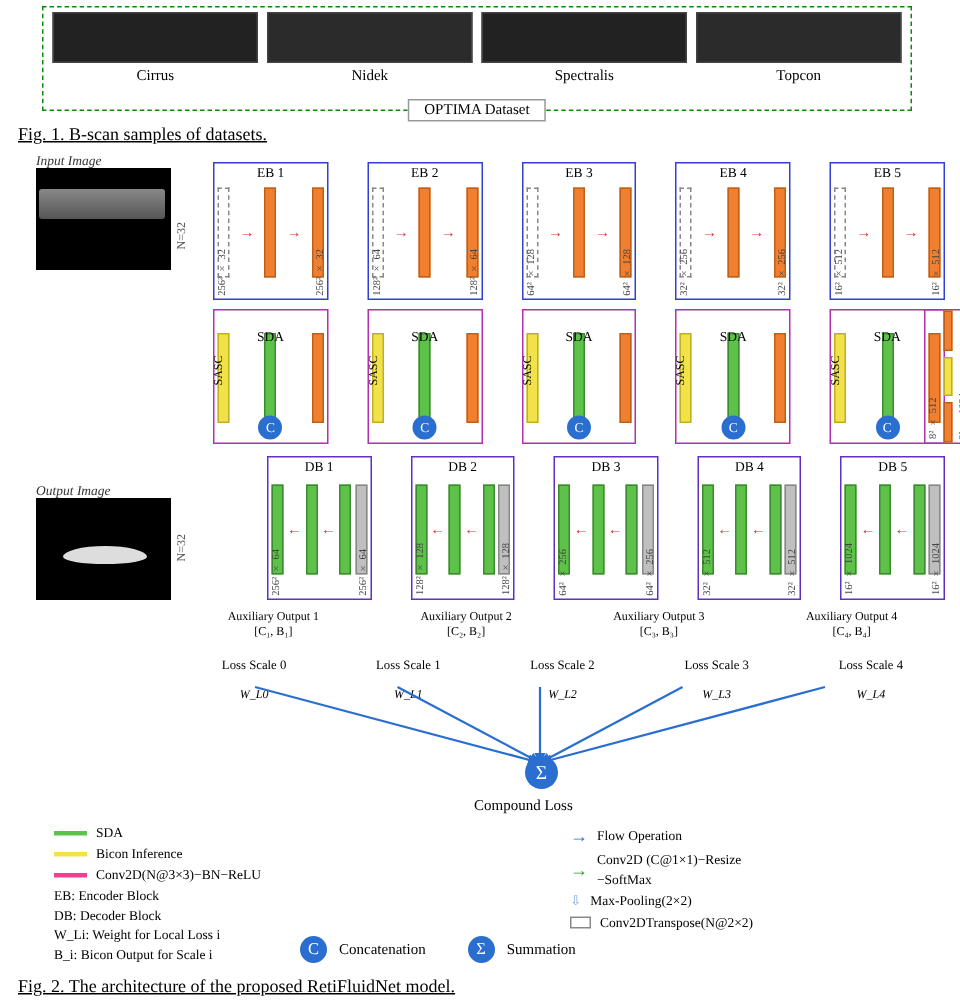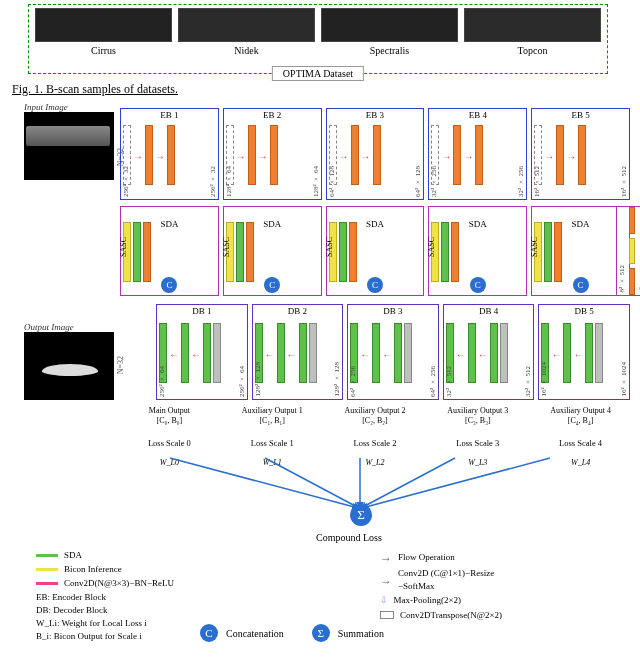--- a/index.html
+++ b/index.html
@@ -28,21 +28,21 @@
   .output-lbl { position: absolute; top: 220px; left: 4px; font-size: 9px; font-style: italic; color: #333; }
   .input-scan { position: absolute; top: 24px; left: 6px; width: 84px; height: 20px; background: linear-gradient(#888,#555); border-radius: 2px; }
   .output-blob { position: absolute; top: 262px; left: 22px; width: 56px; height: 12px; background: #ddd; border-radius: 50% 50% 50% 50% / 60% 60% 40% 40%; }
 
   .row-enc { position: absolute; top: 6px; left: 100px; width: 510px; height: 92px; display: flex; gap: 4px; }
   .row-sasc { position: absolute; top: 104px; left: 100px; width: 510px; height: 90px; display: flex; gap: 4px; }
   .row-dec { position: absolute; top: 202px; left: 100px; width: 510px; height: 96px; display: flex; gap: 4px; padding-left: 36px; }
   .bottleneck { position: absolute; top: 104px; left: 596px; width: 32px; height: 90px; border: 1.5px solid #b030b0; display:flex; flex-direction:column; align-items:center; justify-content:center; gap:4px; }
   .bottleneck .bar { width: 6px; height: 50px; }
 
-  .block { flex: 1; border: 1.5px solid; position: relative; display:flex; align-items:center; justify-content:flex-start; gap:2px; padding: 4px 2px 2px; }
+  .block { flex: 1; border: 1.5px solid; position: relative; display:flex; align-items:center; justify-content:space-between; gap:2px; padding: 4px 2px 2px; margin-left: 22px; }
   .enc { border-color: #3040d0; }
   .sasc-blk { border-color: #b030b0; }
   .dec { border-color: #6030c0; }
   .blk-title { position: absolute; top: 1px; left: 50%; transform: translateX(-50%); font-size: 9px; white-space: nowrap; }
   .side-dim { font-size: 7px; writing-mode: vertical-rl; transform: rotate(180deg); color:#444; }
   .side-dim.l { position:absolute; left:1px; bottom:2px; }
   .side-dim.r { position:absolute; right:1px; bottom:2px; }
 
   .bar { width: 8px; height: 60px; }
   .b-white { background:#fff; border:1px dashed #888; }
@@ -280,21 +280,20 @@
         <span class="red-arrow">←</span>
         <div class="bar b-green"></div>
         <span class="red-arrow">←</span>
         <div class="bar b-green"></div>
         <div class="bar b-gray"></div>
         <span class="side-dim r">16² × 1024</span>
       </div>
     </div>
 
     <div class="out-labels">
-      <div class="col"><span>Main Output</span><br><span>[C₀, B₀]</span></div>
       <div class="col"><span>Auxiliary Output 1</span><br><span>[C₁, B₁]</span></div>
       <div class="col"><span>Auxiliary Output 2</span><br><span>[C₂, B₂]</span></div>
       <div class="col"><span>Auxiliary Output 3</span><br><span>[C₃, B₃]</span></div>
       <div class="col"><span>Auxiliary Output 4</span><br><span>[C₄, B₄]</span></div>
     </div>
 
     <div class="loss-labels">
       <span>Loss Scale 0</span>
       <span>Loss Scale 1</span>
       <span>Loss Scale 2</span>
@@ -374,14 +373,15 @@
           <span>Concatenation</span>
         </div>
       <div class="circ-item">
           <span class="mini-circ">Σ</span>
           <span>Summation</span>
         </div>
     </div>
 
   </div>
 
+  <div class="fig-cap cap2">Fig. 2. The architecture of the proposed RetiFluidNet model.</div>
 
 </div>
 
 </body></html>

